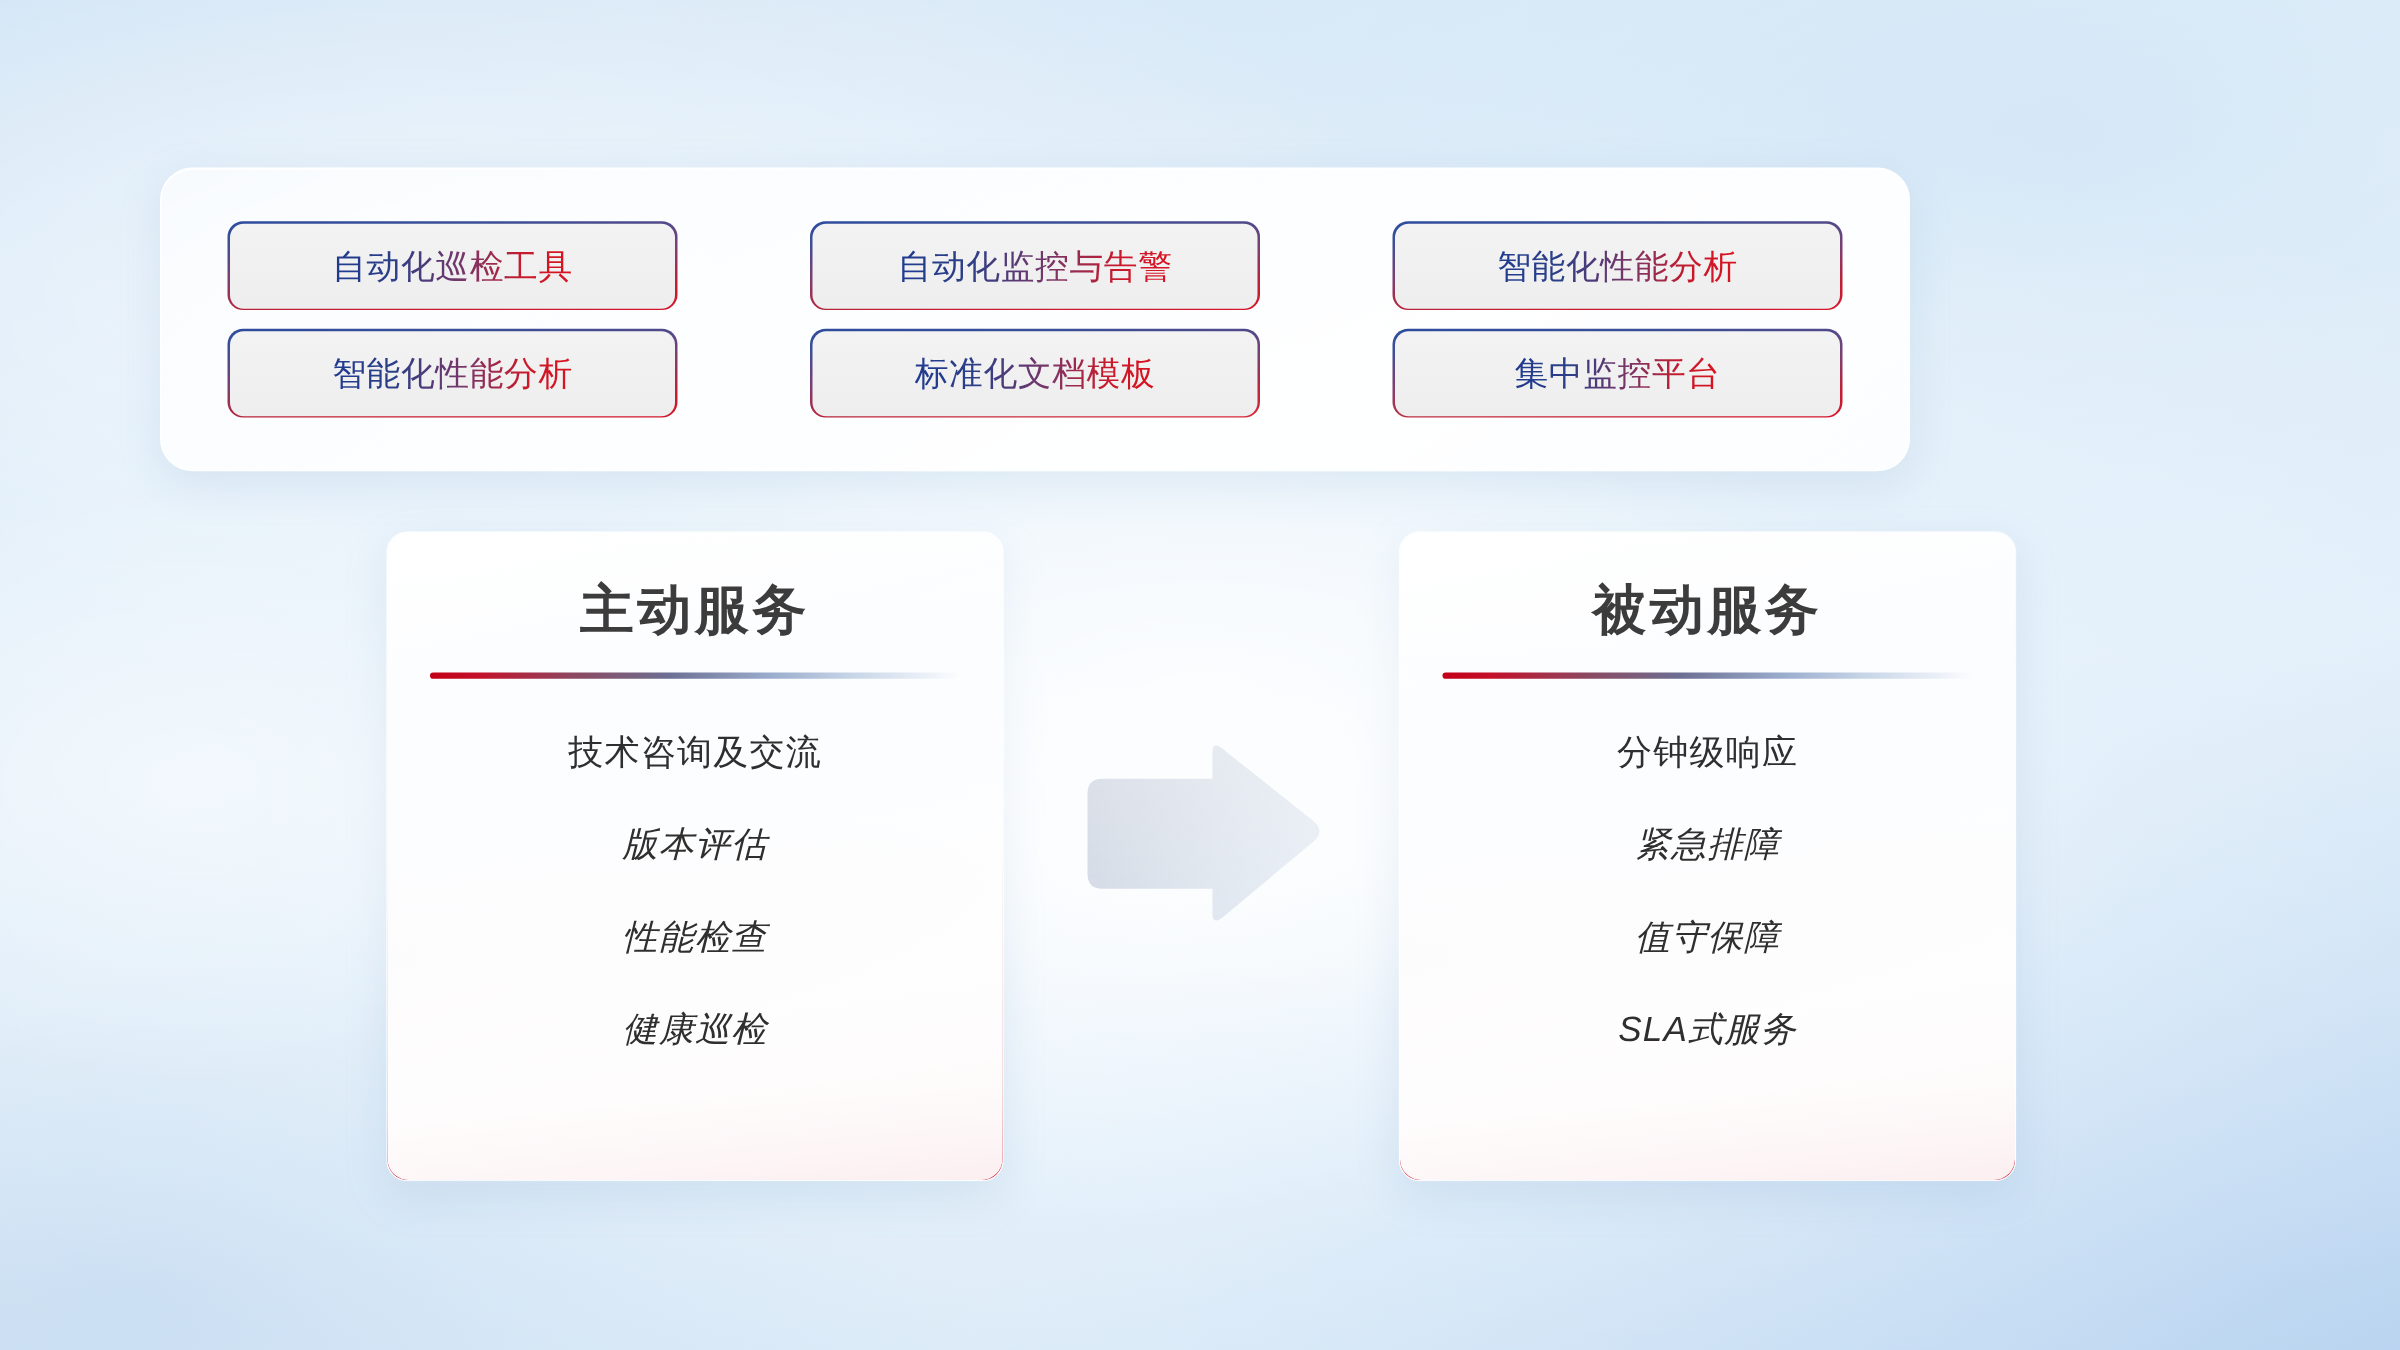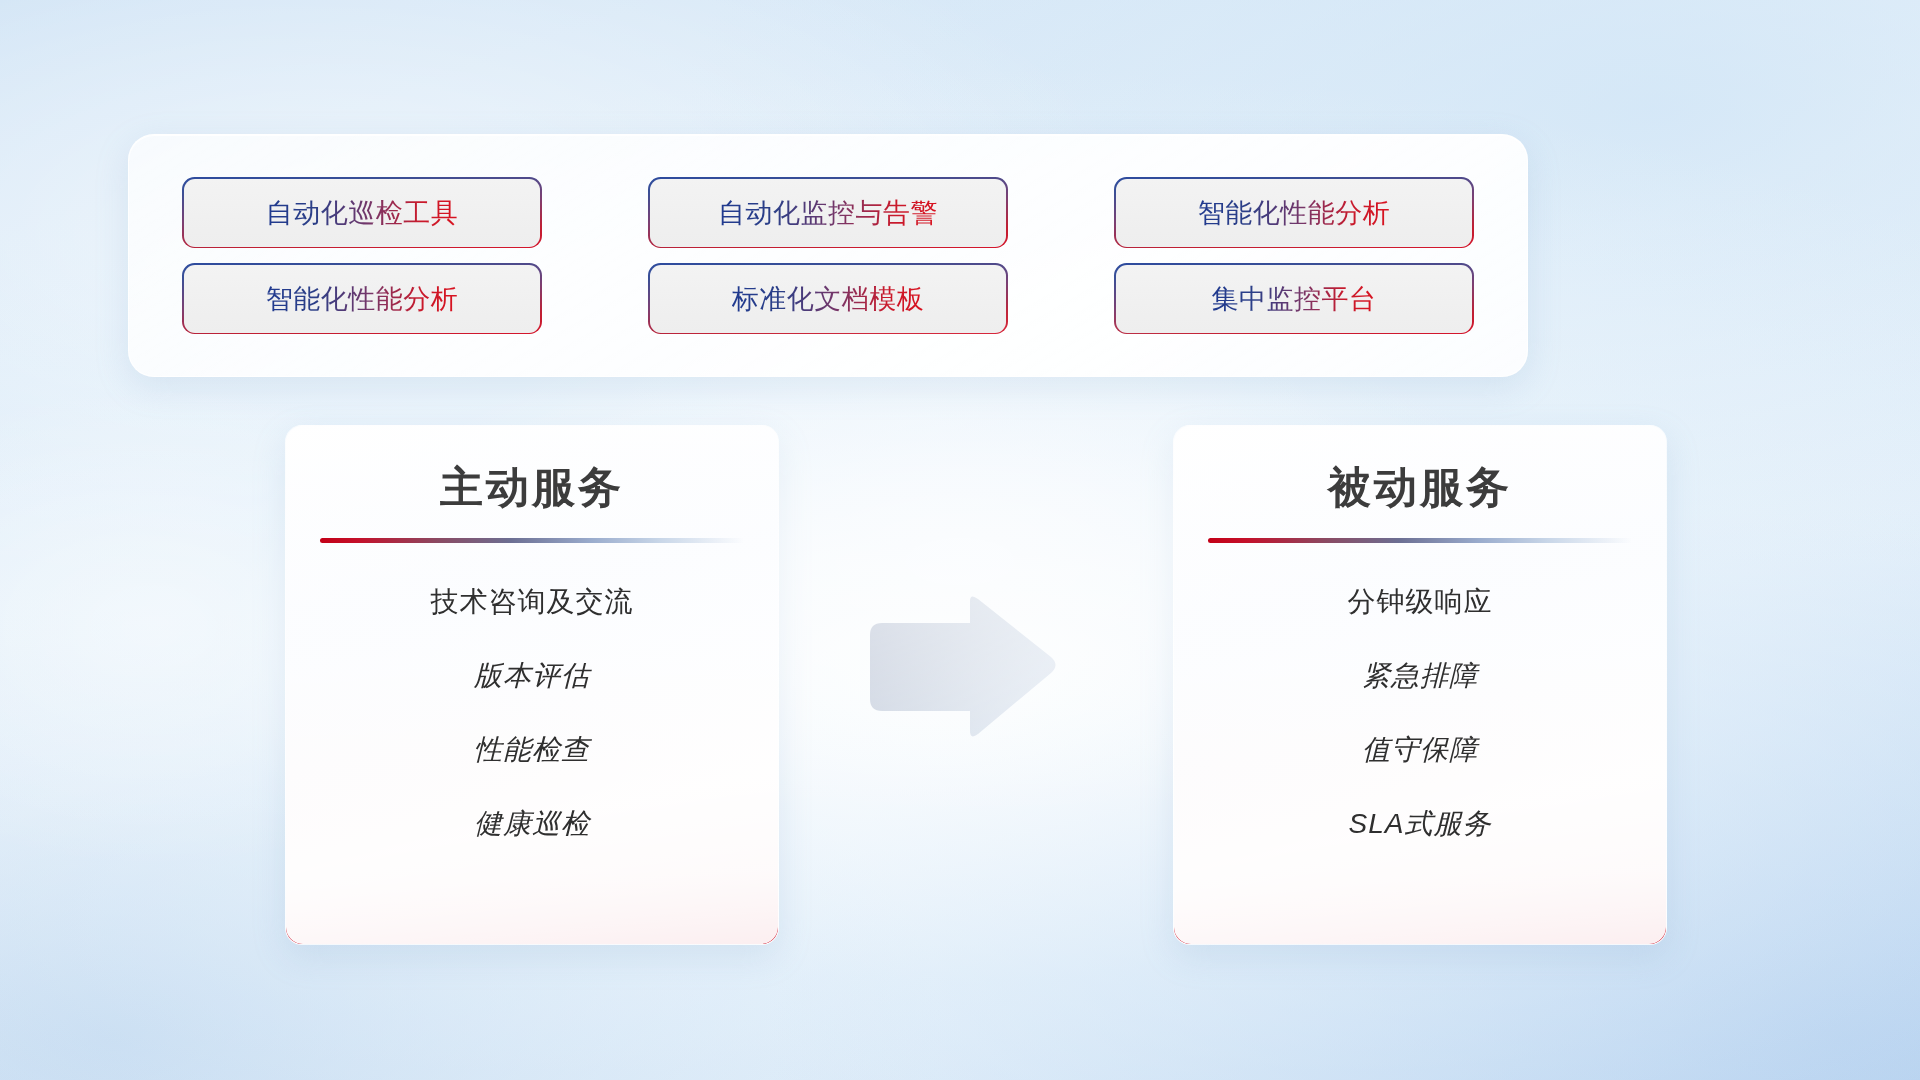--- a/index.html
+++ b/index.html
@@ -70,32 +70,33 @@
 
   
   .card{
     position:absolute;top:425px;width:494px;height:520px;
     border-radius:17px;
     background:linear-gradient(168deg,rgba(255,255,255,0.70) 0%,rgba(255,255,255,0.88) 34%,rgba(255,255,255,0.97) 72%,rgba(255,255,255,0.90) 100%);
     border:1.5px solid transparent;
     box-shadow:0 12px 34px rgba(120,160,200,0.18);
     box-sizing:border-box;
     overflow:hidden;
+    margin-left:24px;
   }
   .card::before{
     content:"";position:absolute;inset:-1.5px;border-radius:18.5px;z-index:0;
     background:linear-gradient(178deg,rgba(255,255,255,0.95) 0%,rgba(243,246,250,0.9) 46%,rgba(226,152,160,0.9) 86%,#cf1128 100%);
   }
   .card::after{
     content:"";position:absolute;inset:0;border-radius:17px;z-index:1;
     background:linear-gradient(168deg,rgba(255,255,255,0.72) 0%,rgba(252,253,255,0.90) 34%,rgba(255,255,255,0.98) 72%,rgba(255,255,255,0.93) 100%);
   }
   .card-inner{position:relative;z-index:2;height:100%;display:flex;flex-direction:column;align-items:center;}
   #card-active{left:285px;}
-  #card-passive{left:1173px;}
+  #card-passive{left:1095px;}
 
   .card-title{
     margin-top:33px;
     font-size:43px;font-weight:bold;color:#3c3c3c;letter-spacing:3px;
     text-shadow:0 1px 1px rgba(255,255,255,0.8);
   }
   .card-divider{
     margin-top:21px;width:424px;height:5px;border-radius:3px;
     background:linear-gradient(90deg,#c30017 0%,#c4102a 9%,#8a4a63 28%,#6c6f93 45%,#9aaccd 64%,#c8d6e8 80%,rgba(220,230,242,0) 100%);
   }

